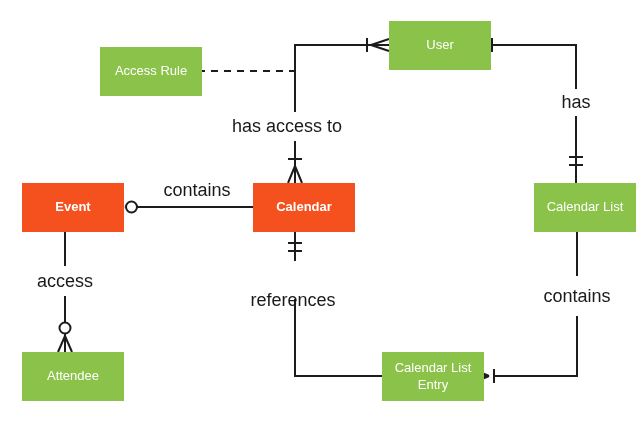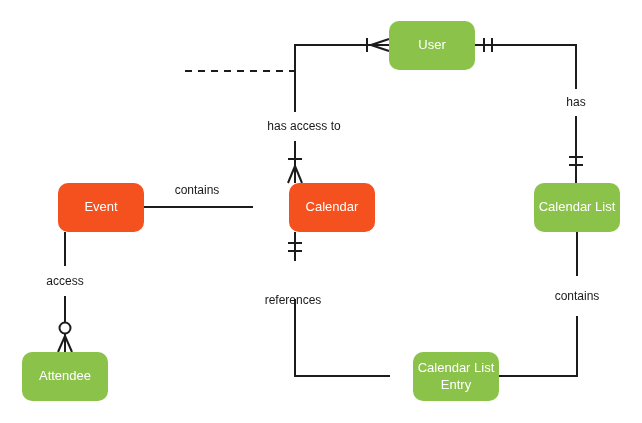--- a/index.html
+++ b/index.html
@@ -14,36 +14,35 @@
   body{font-family:"Liberation Sans", sans-serif;}
   .canvas{
     position:relative;
     width:642px;height:423px;
     background:var(--bg);
     overflow:hidden;
   }
   .wires{position:absolute;left:0;top:0;}
   .entity{
     position:absolute;
-    width:86px;height:49px;
+    width:102px;height:49px;
     display:flex;align-items:center;justify-content:center;
     text-align:center;
     color:var(--box-text);
     font-size:13px;line-height:1.25;
     box-sizing:border-box;
     padding:2px 4px;
     cursor:pointer;
-    border-radius:10px;
   }
   .entity.green{background:var(--green);}
-  .entity.orange{background:var(--orange);font-weight:normal;margin-left:36px;}
+  .entity.orange{background:var(--orange);font-weight:bold;}
   .rel-label{
     position:absolute;
     transform:translate(-50%,-50%);
-    font-size:12px;
+    font-size:18px;
     color:var(--label-text);
     white-space:nowrap;
   }
 </style>
 </head>
 <body>
 
 <div class="canvas">
 
   <svg class="wires" width="642" height="423" viewBox="0 0 642 423" fill="none" stroke="#1c1c1c" stroke-width="2">
@@ -108,42 +107,45 @@
       <g>
         <path d="M569,157 L583,157 M569,165 L583,165"></path>
       </g>
     </g>
   </svg>
 
   <div class="entity green" style="left:389px;top:21px">
     <span>User</span>
   </div>
 
+  <div class="entity green" style="left:100px;top:47px">
+    <span>Access Rule</span>
+  </div>
 
   <div class="entity orange" style="left:22px;top:183px">
     <span>Event</span>
   </div>
 
   <div class="entity green" style="left:534px;top:183px">
     <span>Calendar List</span>
   </div>
 
   <div class="entity orange" style="left:253px;top:183px">
     <span>Calendar</span>
   </div>
 
   <div class="entity green" style="left:22px;top:352px">
     <span>Attendee</span>
   </div>
 
-  <div class="entity green" style="left:413px;top:352px">
+  <div class="entity green" style="left:382px;top:352px">
     <span>Calendar List Entry</span>
   </div>
 
-  <div class="rel-label" style="left:304px;top:126px">has access to</div>
+  <div class="rel-label" style="left:287px;top:126px">has access to</div>
 
   <div class="rel-label" style="left:197px;top:190px">contains</div>
 
   <div class="rel-label" style="left:65px;top:281px">access</div>
 
   <div class="rel-label" style="left:293px;top:300px">references</div>
 
   <div class="rel-label" style="left:577px;top:296px">contains</div>
 
   <div class="rel-label" style="left:576px;top:102px">has</div>

